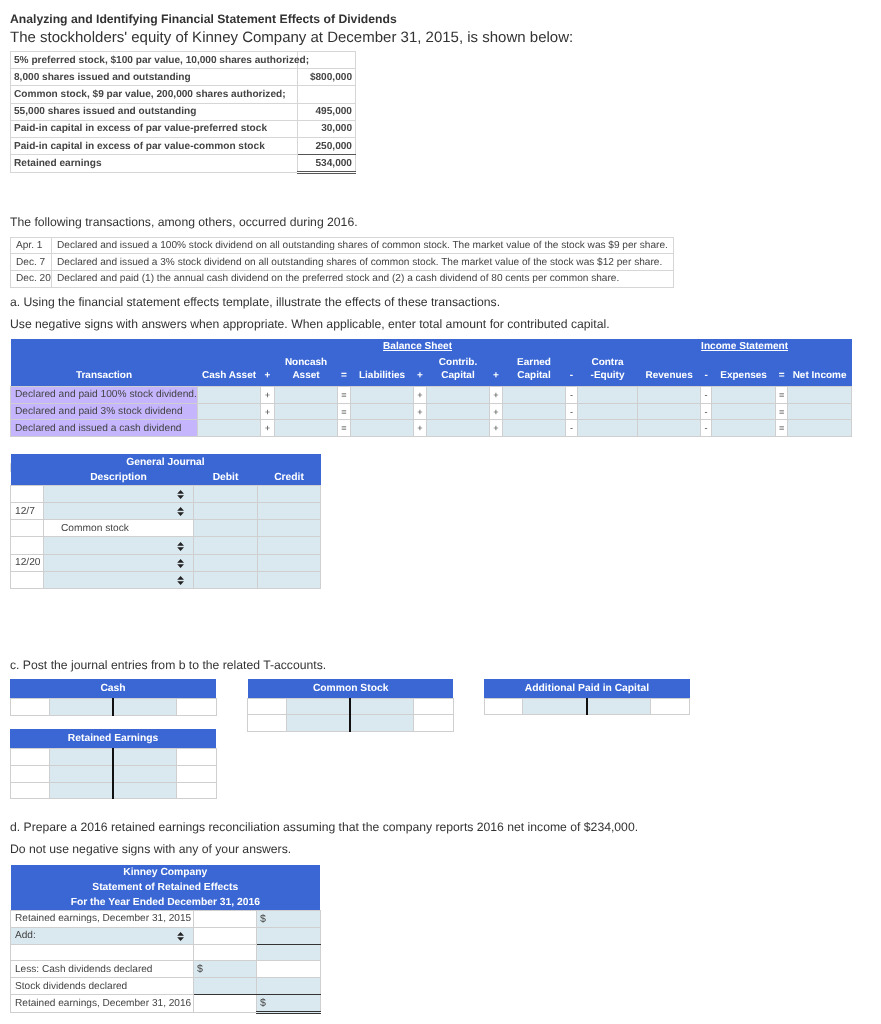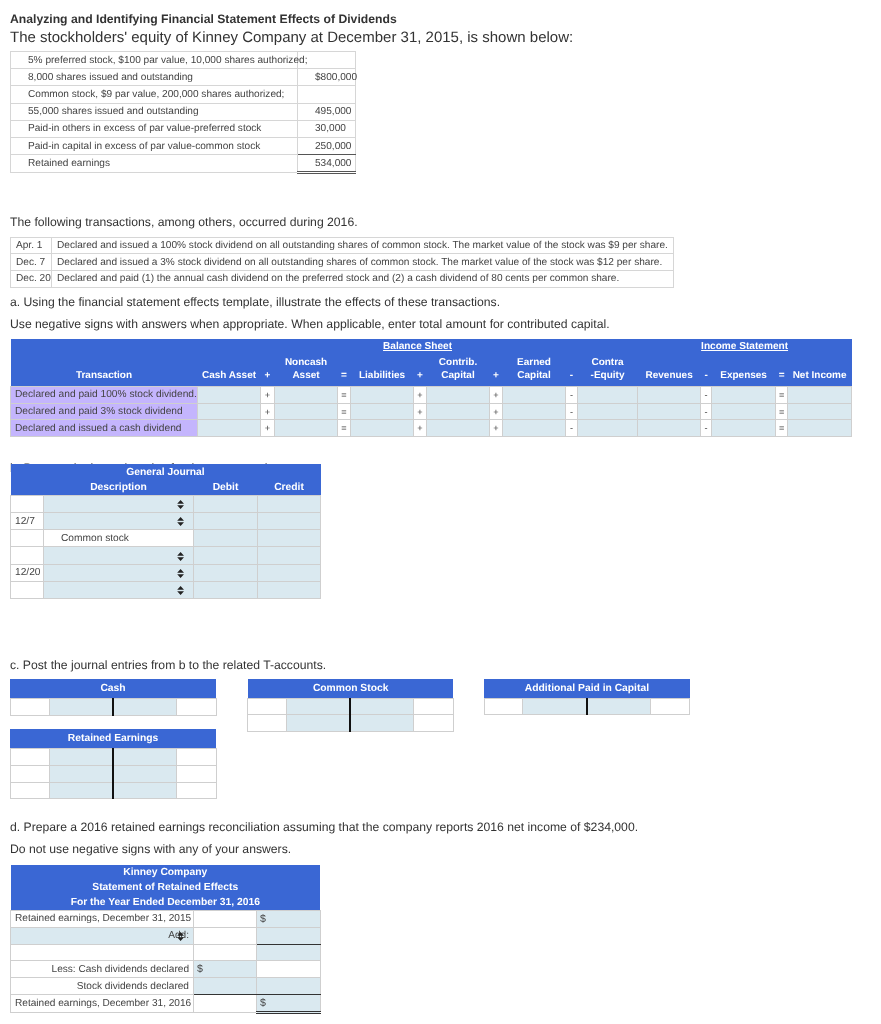--- a/index.html
+++ b/index.html
@@ -6,21 +6,21 @@
   html,body{margin:0;padding:0;background:#ffffff;}
   body{font-family:"Liberation Sans",sans-serif;color:#333333;-webkit-font-smoothing:antialiased;text-rendering:geometricPrecision;}
   .page{width:881px;height:1024px;position:relative;overflow:hidden;}
   .q-title{position:absolute;left:10px;top:11.8px;font-size:12.2px;line-height:14px;font-weight:bold;color:#333;}
   .q-sub{position:absolute;left:10px;top:30px;font-size:15px;line-height:15px;color:#333;}
   table{border-collapse:collapse;}
   .para{position:absolute;left:10px;font-size:12.2px;line-height:15px;color:#333;white-space:nowrap;}
 
   
   .equity{position:absolute;left:10px;top:51px;width:345px;font-size:10.1px;color:#444;table-layout:fixed;}
-  .equity td{border:1px solid #d6d6d6;height:16.2px;padding:0 17px;vertical-align:middle;white-space:nowrap;}
+  .equity td{border:1px solid #d6d6d6;height:16.2px;padding:0 3px;vertical-align:middle;white-space:nowrap;font-weight:bold;}
   .equity td.lbl{}
   .equity td.amt{text-align:right;}
   .equity tr:nth-last-child(2) td.amt{border-bottom:1.6px solid #555;}
   .equity tr:last-child td.amt{border-top:1.6px solid #555;border-bottom:3px double #555;}
 
   
   .trans{position:absolute;left:10px;top:236.5px;font-size:10.1px;color:#444;table-layout:fixed;width:663px;}
   .trans td{border:1px solid #d6d6d6;height:15.7px;padding:0 5px;vertical-align:middle;white-space:nowrap;}
   .trans td.dt{}
 
@@ -30,21 +30,21 @@
   .fset .grp{background:#3a67d4;color:#fff;font-weight:bold;text-align:center;height:15px;font-size:10.1px;}
   .fset .grp u{text-decoration:underline;}
   .fset .sub{background:#3a67d4;color:#fff;font-weight:bold;text-align:center;font-size:10px;}
   .fset .sub.r1{height:13.5px;vertical-align:bottom;padding-bottom:2.5px;}
   .fset .sub.r2{height:16px;vertical-align:top;margin-top:40px;}
   .fset tbody td{border:1px solid #cfcfcf;height:15.7px;background:#dae9f0;}
   .fset tbody td.tx{background:#c4b5fd;text-align:left;padding:0 4px;font-size:10.2px;color:#444;white-space:nowrap;}
   .fset tbody td.op{background:#fff;text-align:center;color:#444;font-size:9.2px;}
 
   
-  .journal{position:absolute;left:10px;top:464px;width:310px;font-size:10px;table-layout:fixed;}
+  .journal{position:absolute;left:10px;top:454px;width:310px;font-size:10px;table-layout:fixed;}
   .journal th{background:#3a67d4;color:#fff;font-weight:bold;text-align:center;padding:0;}
   .journal .gj{height:13.3px;font-size:10.3px;padding-top:2px;vertical-align:middle;}
   .journal .colh{height:14.4px;font-size:10.3px;padding-top:1px;vertical-align:middle;}
   .journal td{border:1px solid #cfcfcf;height:16.25px;background:#dae9f0;padding:0;}
   .journal td.dt{background:#fff;color:#444;padding:0 4px;text-align:left;font-size:10.2px;}
   .journal td.desc{position:relative;}
   .journal td.desc.typed{background:#fff;color:#444;padding-left:17px;font-size:10.2px;}
   .sel-arrow{position:absolute;right:8.5px;top:50%;margin-top:-3.8px;width:7.2px;height:9px;}
 
   
@@ -53,21 +53,21 @@
   .tacct td{border:1px solid #cfcfcf;height:15.75px;padding:0;}
   .tacct td.side{background:#dae9f0;}
   .tacct td.out{background:#fff;}
   .tacct td.lsplit{border-right:2.2px solid #111;}
 
   
   .sre{position:absolute;left:10px;top:864.5px;width:310px;font-size:10px;table-layout:fixed;}
   .sre th{background:#3a67d4;color:#fff;font-weight:bold;text-align:center;height:15.1px;padding:0;font-size:10.3px;line-height:15.1px;}
   .sre td{border:1px solid #cfcfcf;height:15.9px;padding:0;background:#fff;white-space:nowrap;}
   .sre td.fill{background:#dae9f0;}
-  .sre td.lbl{color:#444;padding:0 4px;text-align:right;font-size:10.1px;position:relative;}
+  .sre td.lbl{color:#444;padding:0 4px;text-align:left;font-size:10.1px;position:relative;}
   .sre td.amt{text-align:left;padding:0 3px;color:#444;font-size:10.6px;}
   .sre td.ul{border-bottom:1.6px solid #333;}
   .sre td.dbl{border-top:1.6px solid #333;border-bottom:3px double #333;}
 </style>
 </head>
 <body>
 
 <div class="page">
   <div class="q-title">Analyzing and Identifying Financial Statement Effects of Dividends</div>
   <div class="q-sub">The stockholders' equity of Kinney Company at December 31, 2015, is shown below:</div>
@@ -88,21 +88,21 @@
         </tr>
         <tr>
           <td class="lbl">Common stock, $9 par value, 200,000 shares authorized;</td>
           <td class="amt"></td>
         </tr>
         <tr>
           <td class="lbl">55,000 shares issued and outstanding</td>
           <td class="amt">495,000</td>
         </tr>
         <tr>
-          <td class="lbl">Paid-in others in excess of par value-preferred stock</td>
+          <td class="lbl">Paid-in capital in excess of par value-preferred stock</td>
           <td class="amt">30,000</td>
         </tr>
         <tr>
           <td class="lbl">Paid-in capital in excess of par value-common stock</td>
           <td class="amt">250,000</td>
         </tr>
         <tr>
           <td class="lbl">Retained earnings</td>
           <td class="amt">534,000</td>
         </tr>

